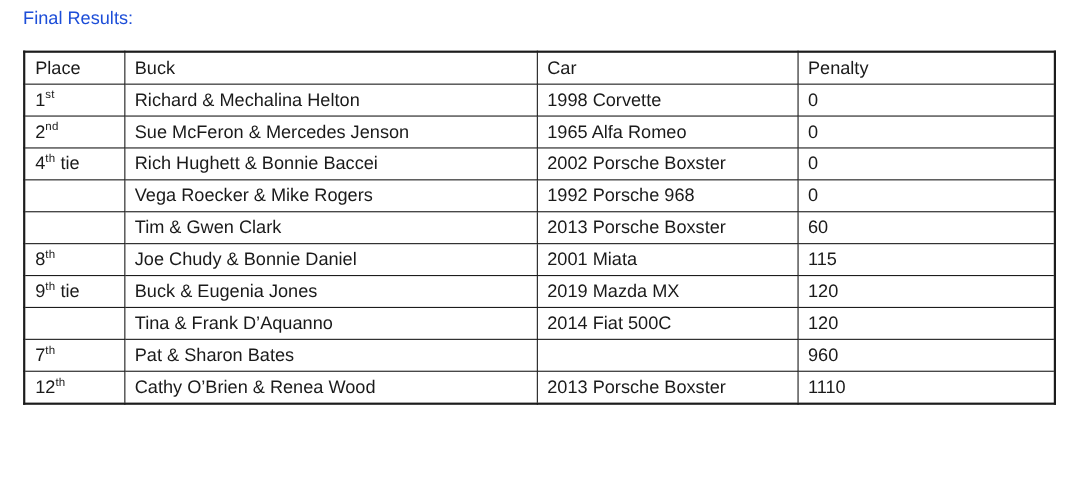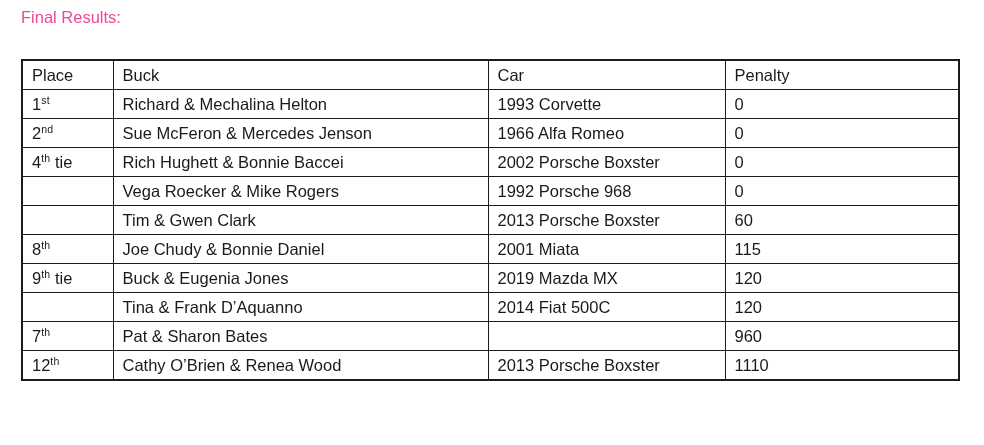--- a/index.html
+++ b/index.html
@@ -13,26 +13,26 @@
     font-family: "Liberation Sans", sans-serif;
     color: #1a1a1a;
     overflow: hidden;
   }
   .page {
     padding: 7px 0 0 21px;
   }
   .doc-title {
     font-size: 16.5px;
     font-weight: 400;
-    color: #ec4899;
+    color: #1d4ed8;
     margin: 0;
     line-height: 21px;
   }
   table.results {
-    margin-top: 31px;
+    margin-top: 18px;
     border-collapse: collapse;
     table-layout: fixed;
     width: 937px;
     border: 2px solid #1c1c1c;
   }
   col.c-place   { width: 91px; }
   col.c-team    { width: 375px; }
   col.c-car     { width: 237px; }
   col.c-penalty { width: 234px; }
   table.results th,
@@ -73,27 +73,27 @@
         <th>Place</th>
         <th>Buck</th>
         <th>Car</th>
         <th>Penalty</th>
       </tr>
     </thead>
     <tbody>
       <tr>
         <td><span>1</span><sup>st</sup><span></span></td>
         <td>Richard &amp; Mechalina Helton</td>
-        <td>1993 Corvette</td>
+        <td>1998 Corvette</td>
         <td>0</td>
       </tr>
       <tr>
         <td><span>2</span><sup>nd</sup><span></span></td>
         <td>Sue McFeron &amp; Mercedes Jenson</td>
-        <td>1966 Alfa Romeo</td>
+        <td>1965 Alfa Romeo</td>
         <td>0</td>
       </tr>
       <tr>
         <td><span>4</span><sup>th</sup><span> tie</span></td>
         <td>Rich Hughett &amp; Bonnie Baccei</td>
         <td>2002 Porsche Boxster</td>
         <td>0</td>
       </tr>
       <tr>
         <td><span></span><sup></sup><span></span></td>

